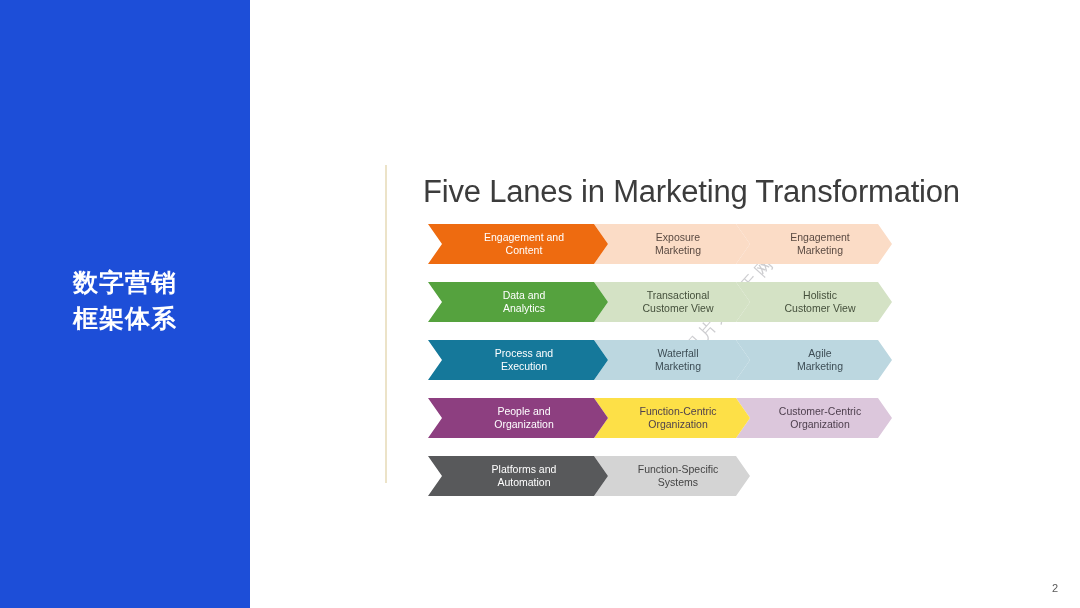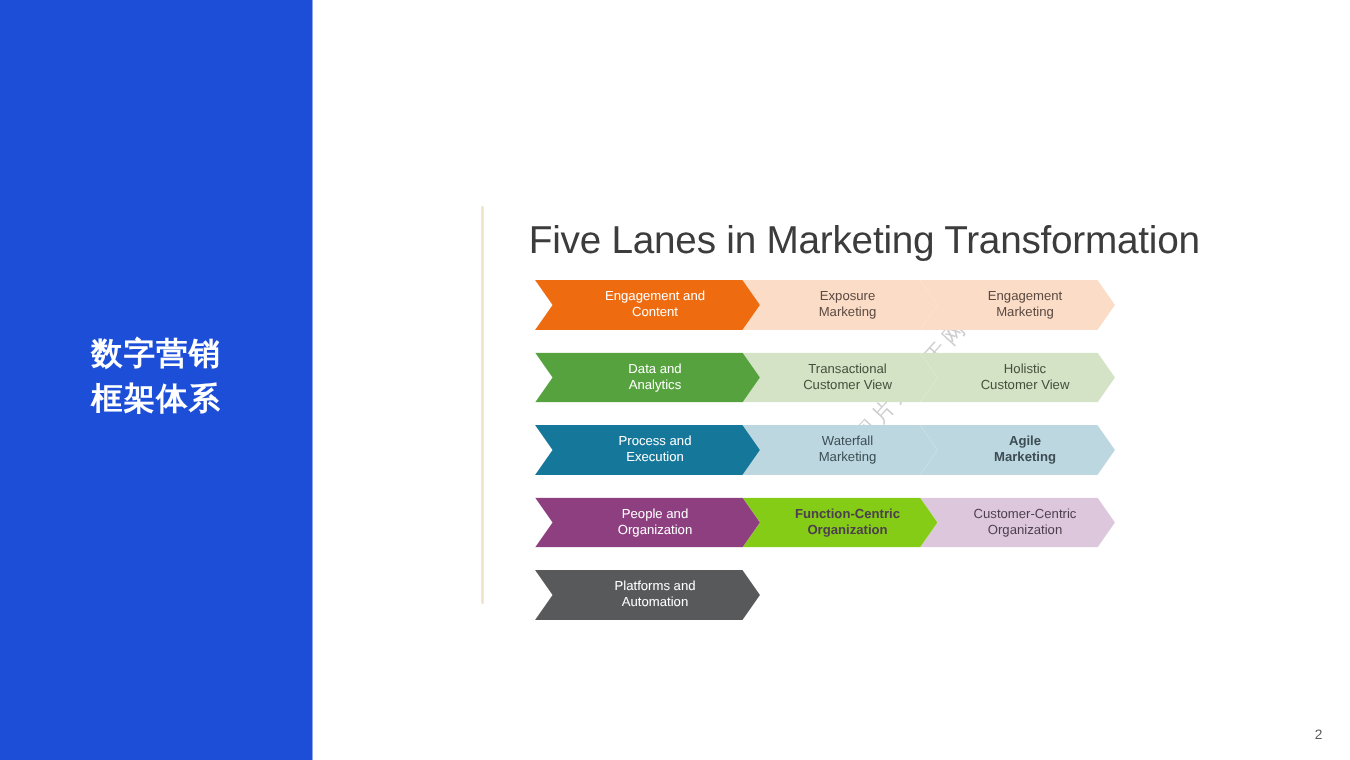--- a/index.html
+++ b/index.html
@@ -147,34 +147,36 @@
             <div class="cell c2" style="background: rgb(212, 226, 197); color: rgb(69, 80, 60);">Transactional
 Customer View</div>
             <div class="cell c3" style="background: rgb(212, 226, 197); color: rgb(69, 80, 60);">Holistic
 Customer View</div>
           </div>
           <div class="row">
             <div class="cell c1" style="background: rgb(21, 120, 154);">Process and
 Execution</div>
             <div class="cell c2" style="background: rgb(188, 215, 224); color: rgb(61, 77, 85);">Waterfall
 Marketing</div>
-            <div class="cell c3" style="background: rgb(188, 215, 224); color: rgb(61, 77, 85); font-weight: bold;">Agile
+            <div class="cell c3" style="background: rgb(188, 215, 224); color: rgb(61, 77, 85);">Agile
 Marketing</div>
           </div>
           <div class="row">
             <div class="cell c1" style="background: rgb(141, 63, 128);">People and
 Organization</div>
-            <div class="cell c2" style="background: #84cc16; color: rgb(77, 63, 77); font-weight: bold;">Function-Centric
+            <div class="cell c2" style="background: #fde047; color: rgb(77, 63, 77);">Function-Centric
 Organization</div>
             <div class="cell c3" style="background: rgb(220, 199, 220); color: rgb(77, 63, 77);">Customer-Centric
 Organization</div>
           </div>
           <div class="row">
             <div class="cell c1" style="background: rgb(88, 89, 91);">Platforms and
 Automation</div>
+            <div class="cell c2" style="background: rgb(212, 212, 212); color: rgb(68, 68, 68);">Function-Specific
+Systems</div>
           </div>
         </div>
 
       <div class="watermark">图片来源于网络</div>
 
     </div>
 
     <div class="page-number">2</div>
 
   </div>

